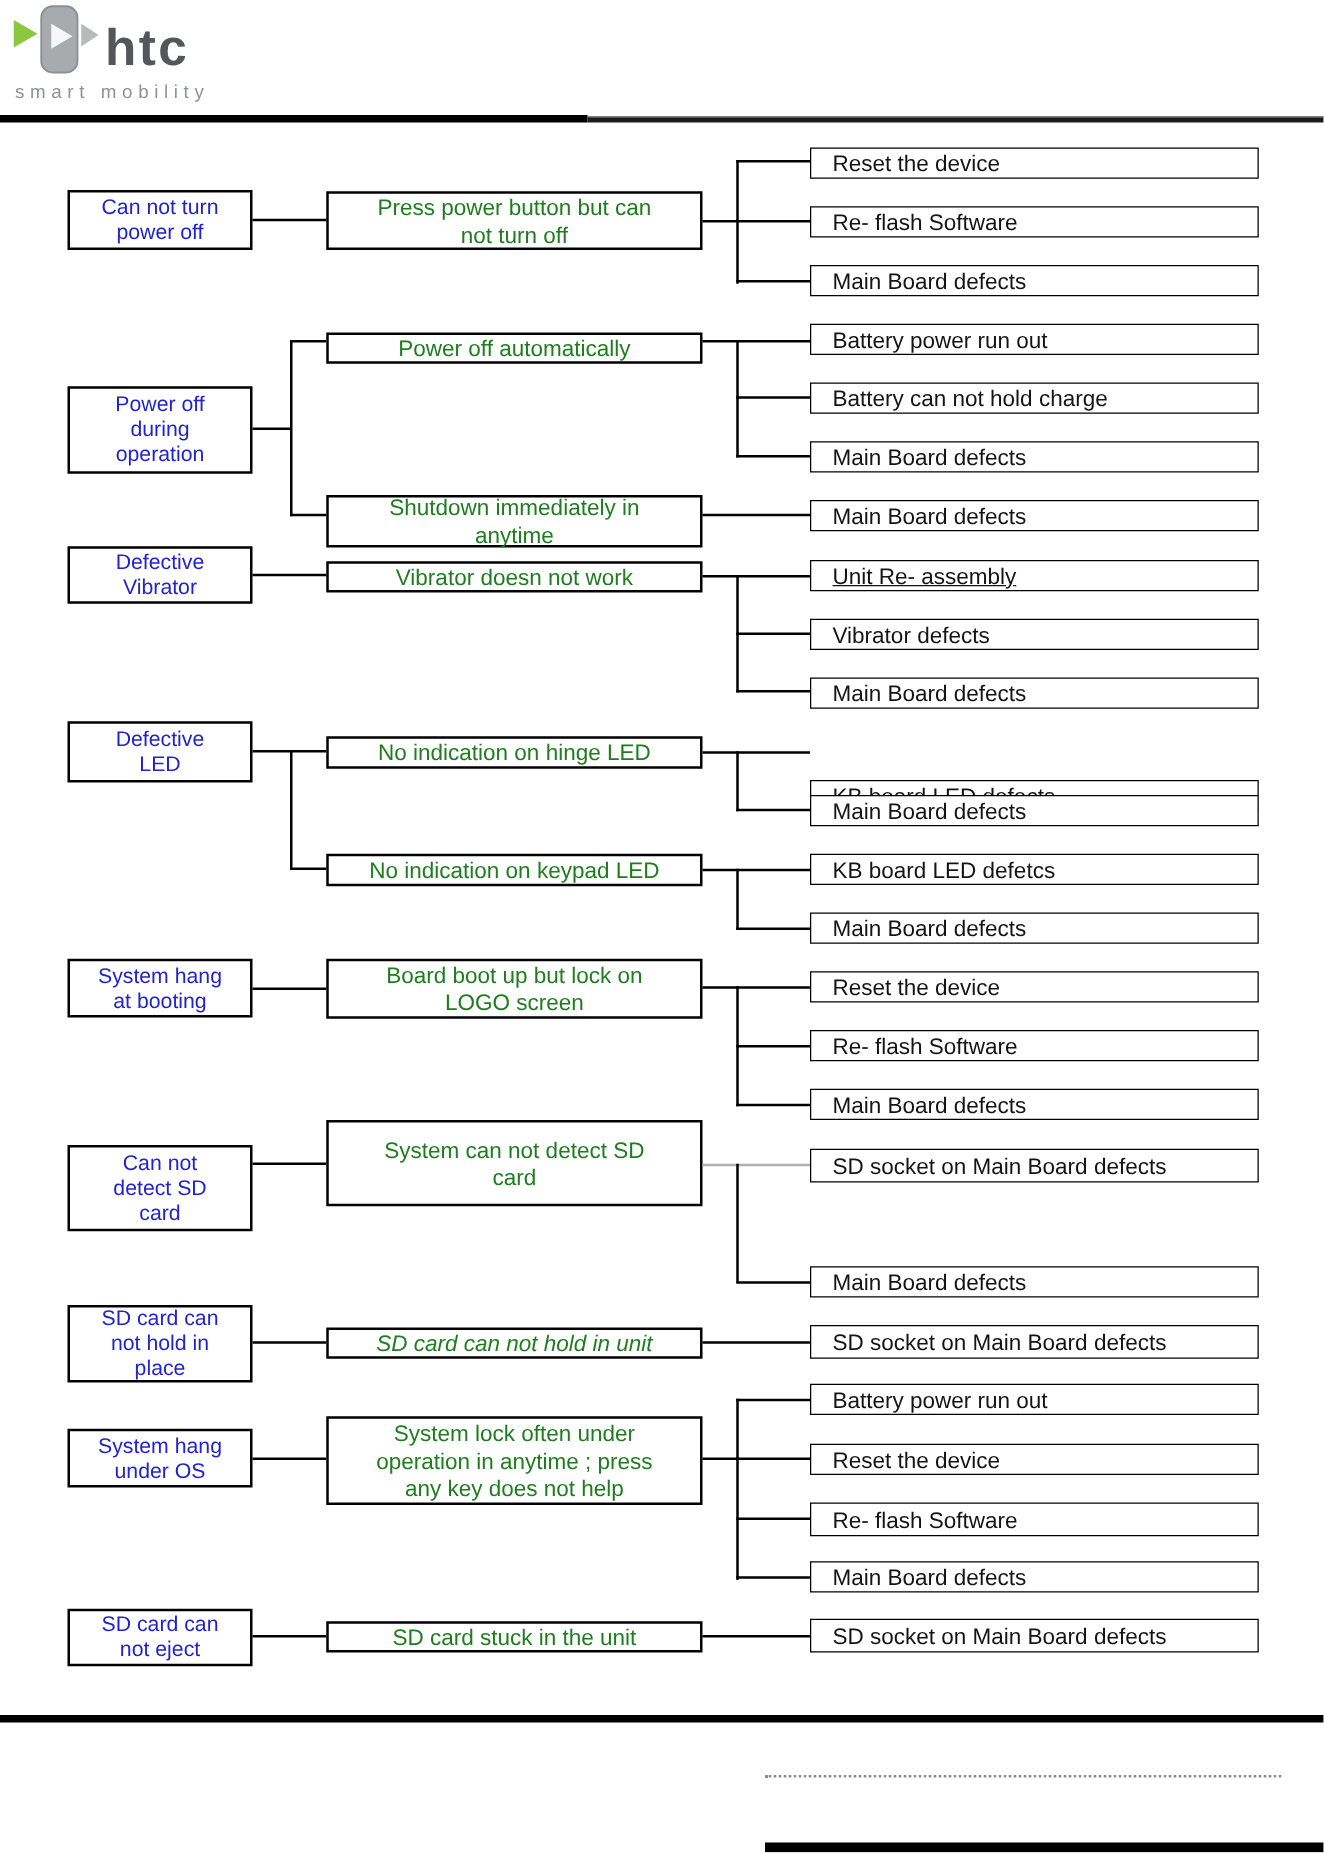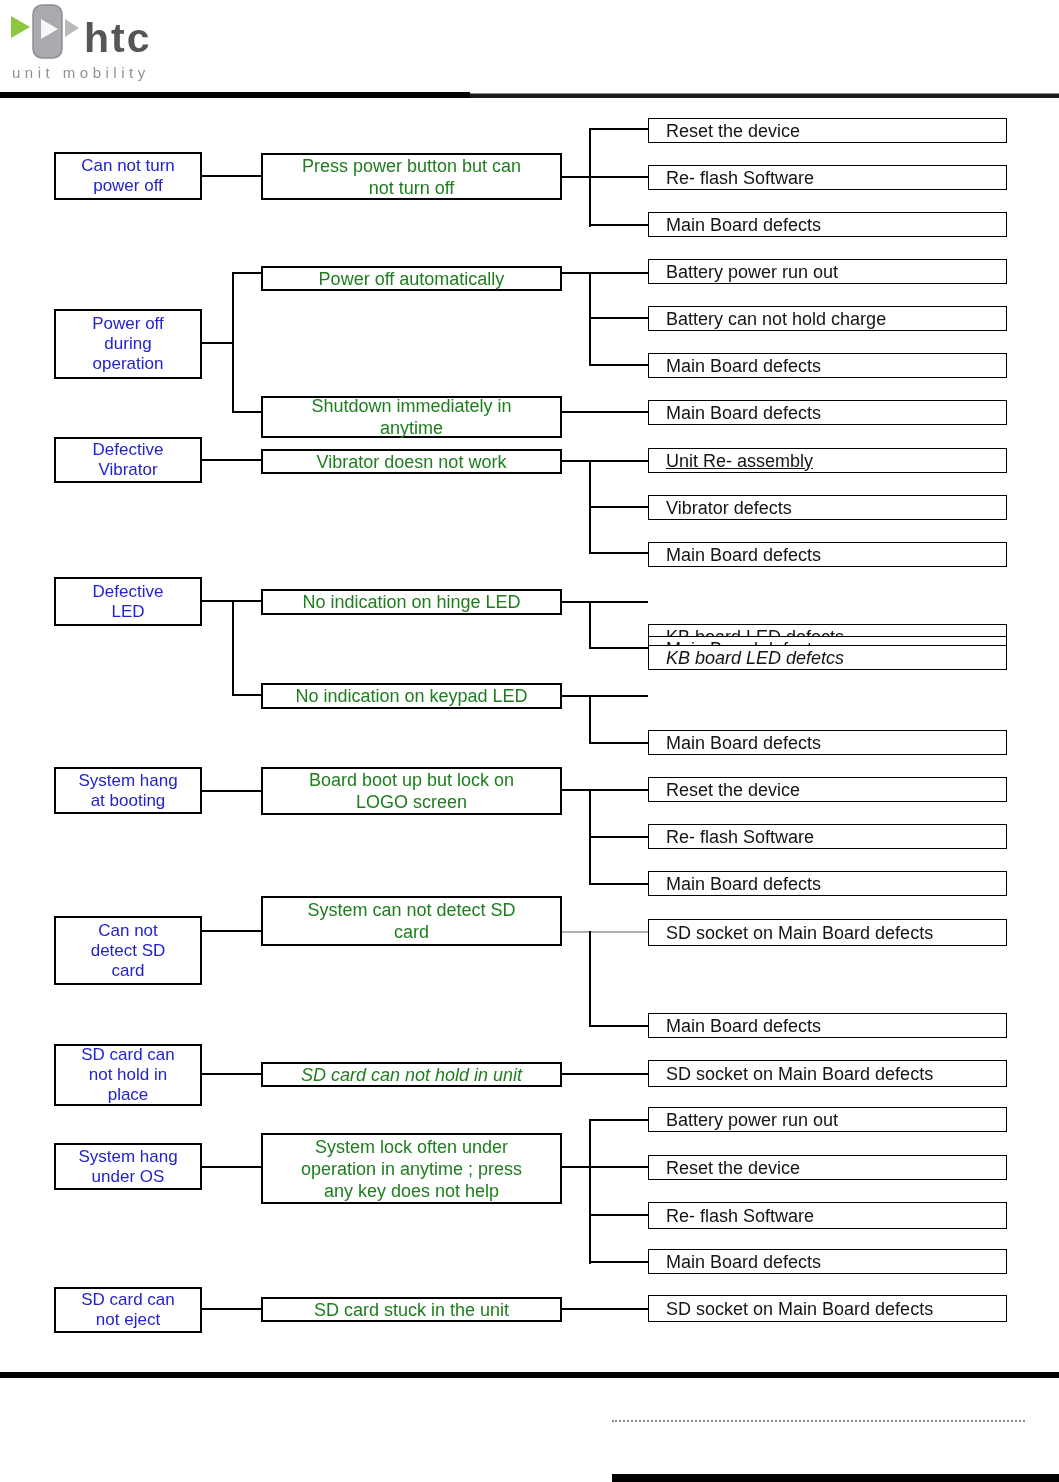--- a/index.html
+++ b/index.html
@@ -35,21 +35,21 @@
 <div class="page">
 
   <div class="logo">
     <svg width="162" height="58" viewBox="0 0 162 58">
       <polygon points="3,12 22,23 3,34" fill="#8dc63f"></polygon>
       <rect x="25" y="1" width="29" height="53" rx="9" fill="#a8aaad" stroke="#8d8f92" stroke-width="1.5"></rect>
       <polygon points="33,15 50,25 33,35" fill="#ffffff" opacity="0.9"></polygon>
       <polygon points="57,15 71,24 57,33" fill="#b7b9bb"></polygon>
       <text x="76" y="48" font-size="41" font-weight="bold" fill="#55565a" letter-spacing="2" style="font-family:'Liberation Sans',sans-serif">htc</text>
     </svg>
-    <div class="tagline">unit mobility</div>
+    <div class="tagline">smart mobility</div>
   </div>
 
   <div class="rule" style="left:0;top:92px;width:470px;height:6px;"></div>
   <div class="rule" style="left:470px;top:93px;width:589px;height:4px;background:#1c1c1c;border-top:1px solid #8d8d8d;"></div>
 
   <div class="box symptom" style="top:152px;height:48px;">Can not turn
 power off</div>
   <div class="box symptom" style="top:309px;height:70px;">Power off
 during
 operation</div>
@@ -73,41 +73,41 @@
   <div class="box condition" style="top:153px;height:47px;">Press power button but can
 not turn off</div>
   <div class="box condition" style="top:266px;height:25px;">Power off automatically</div>
   <div class="box condition" style="top:396px;height:42px;">Shutdown immediately in
 anytime</div>
   <div class="box condition" style="top:449px;height:25px;">Vibrator doesn not work</div>
   <div class="box condition" style="top:589px;height:26px;">No indication on hinge LED</div>
   <div class="box condition" style="top:683px;height:26px;">No indication  on keypad LED</div>
   <div class="box condition" style="top:767px;height:48px;">Board boot up but lock on
 LOGO screen</div>
-  <div class="box condition" style="top:896px;height:50px;">System can not detect SD
+  <div class="box condition" style="top:896px;height:69px;">System can not detect SD
 card</div>
   <div class="box condition" style="top:1062px;height:25px;font-style:italic;">SD card can not hold in unit</div>
   <div class="box condition" style="top:1133px;height:71px;">System lock often under
 operation in anytime ; press
 any key does not help</div>
   <div class="box condition" style="top:1297px;height:25px;">SD card stuck in the unit</div>
 
   <div class="box cause" style="top:118px;height:25px;">Reset the device</div>
   <div class="box cause" style="top:165px;height:25px;">Re- flash Software</div>
   <div class="box cause" style="top:212px;height:25px;">Main Board defects</div>
   <div class="box cause" style="top:259px;height:25px;">Battery power run out</div>
   <div class="box cause" style="top:306px;height:25px;">Battery can not hold charge</div>
   <div class="box cause" style="top:353px;height:25px;">Main Board defects</div>
   <div class="box cause" style="top:400px;height:25px;">Main Board defects</div>
   <div class="box cause" style="top:448px;height:25px;text-decoration:underline;">Unit Re- assembly</div>
   <div class="box cause" style="top:495px;height:25px;">Vibrator defects</div>
   <div class="box cause" style="top:542px;height:25px;">Main Board defects</div>
   <div class="box cause" style="top:624px;height:25px;">KB board LED defects</div>
   <div class="box cause" style="top:636px;height:25px;">Main Board defects</div>
-  <div class="box cause" style="top:645px;height:25px;font-style:italic;">KB board LED defetcs</div>
+  <div class="box cause" style="top:683px;height:25px;">KB board LED defetcs</div>
   <div class="box cause" style="top:730px;height:25px;">Main Board defects</div>
   <div class="box cause" style="top:777px;height:25px;">Reset the device</div>
   <div class="box cause" style="top:824px;height:25px;">Re- flash Software</div>
   <div class="box cause" style="top:871px;height:25px;">Main Board defects</div>
   <div class="box cause" style="top:919px;height:27px;">SD socket on Main Board defects</div>
   <div class="box cause" style="top:1013px;height:25px;">Main Board defects</div>
   <div class="box cause" style="top:1060px;height:27px;">SD socket on Main Board defects</div>
   <div class="box cause" style="top:1107px;height:25px;">Battery power run out</div>
   <div class="box cause" style="top:1155px;height:25px;">Reset the device</div>
   <div class="box cause" style="top:1202px;height:27px;">Re- flash Software</div>

